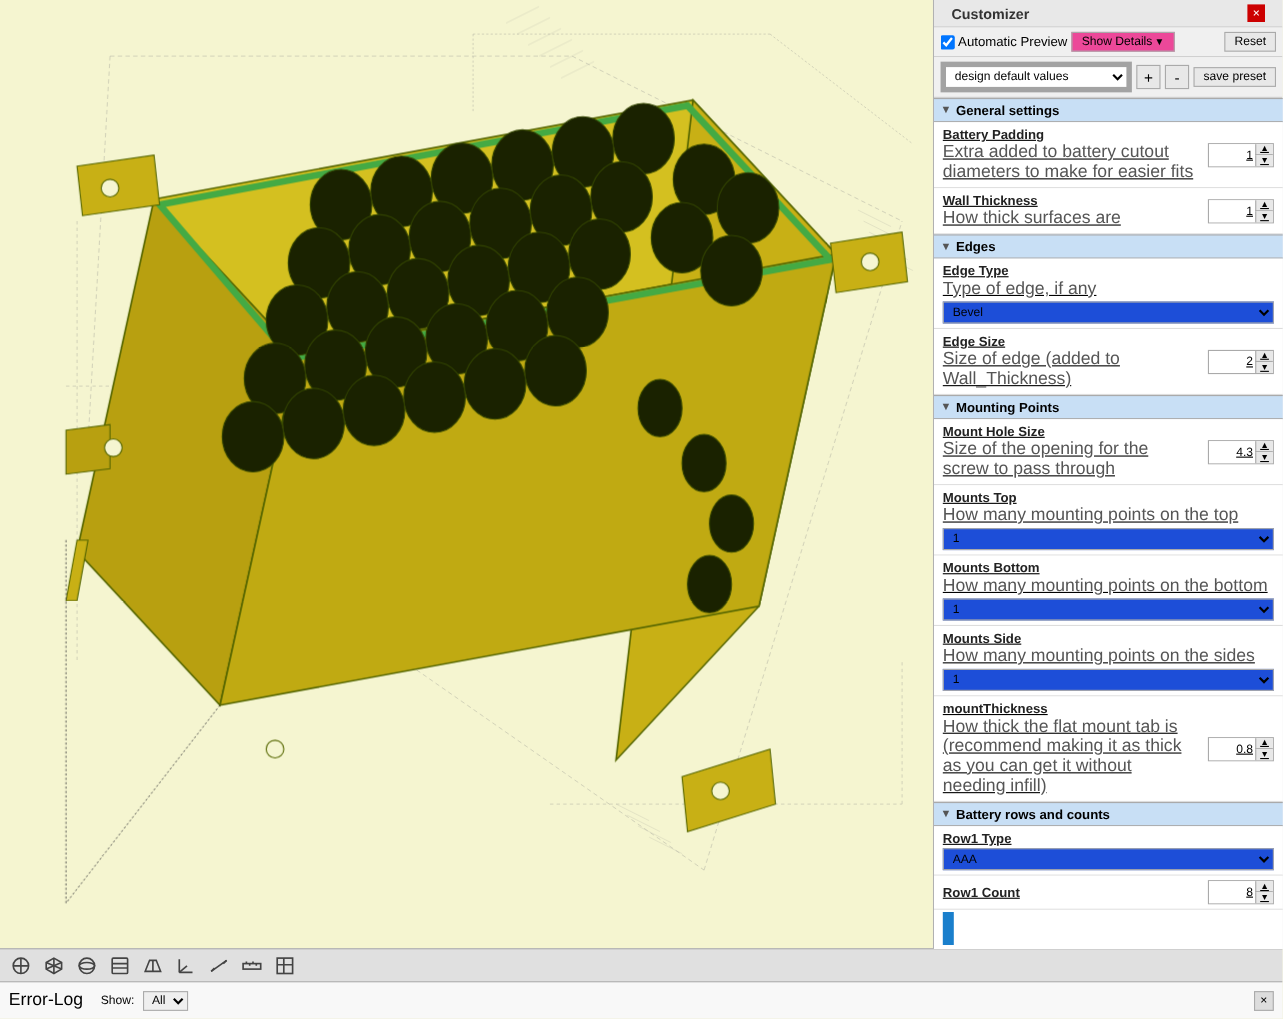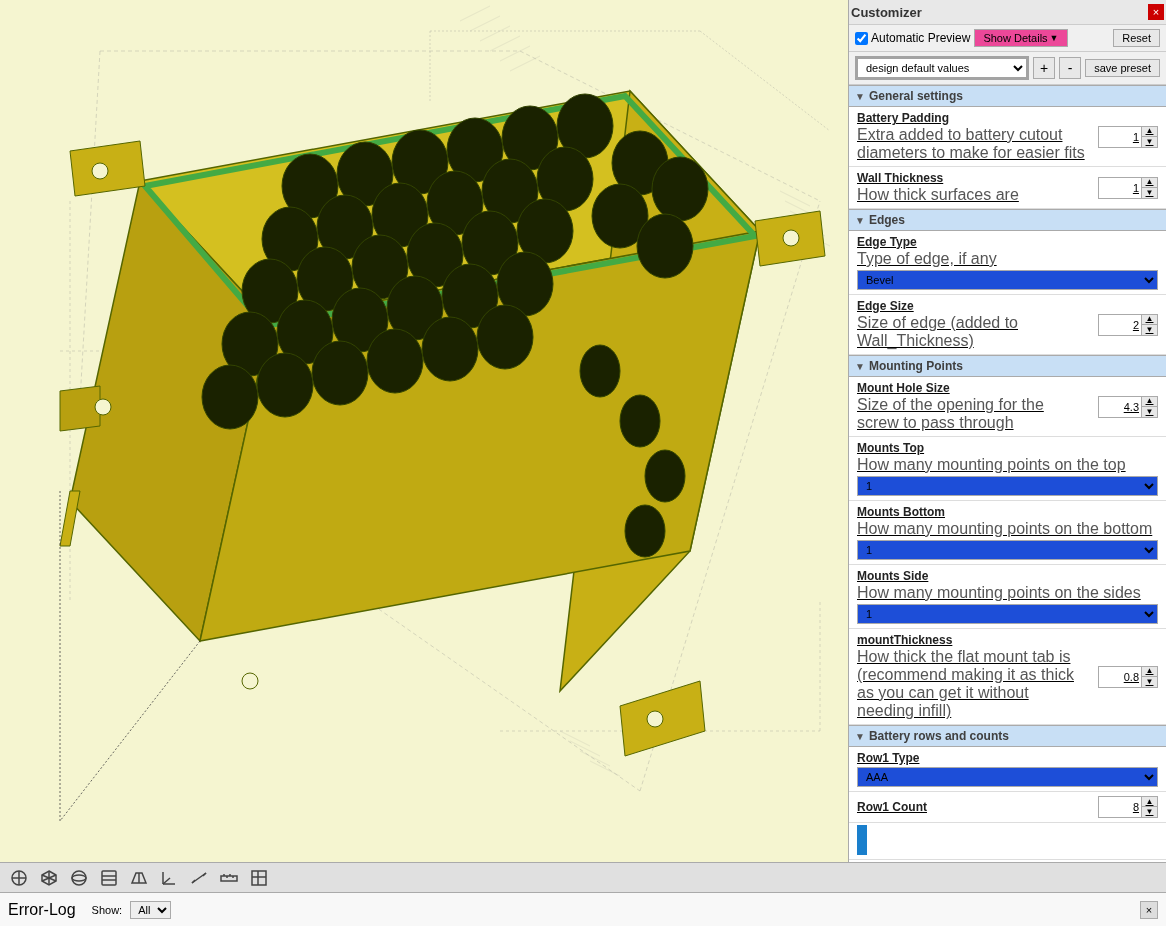--- a/index.html
+++ b/index.html
@@ -7,45 +7,45 @@
 
     .main-container { display: flex; flex-direction: column; width: 1166px; height: 926px; }
 
     .workspace { display: flex; flex: 1; overflow: hidden; }
 
     .viewport { flex: 1; background: #f5f5d0; position: relative; overflow: hidden; }
 
     .right-panel { width: 318px; background: #f0f0f0; display: flex; flex-direction: column; border-left: 1px solid #aaa; overflow: hidden; }
 
     
-    .panel-header { background: #e8e8e8; border-bottom: 1px solid #ccc; padding: 4px 2px; display: flex; align-items: center; justify-content: space-between; }
+    .panel-header { background: #e8e8e8; border-bottom: 1px solid #ccc; padding: 4px 16px; display: flex; align-items: center; justify-content: space-between; }
     .panel-title { font-size: 13px; font-weight: bold; color: #333; }
     .close-btn { width: 16px; height: 16px; background: #c00; color: white; border: none; cursor: pointer; font-size: 11px; display: flex; align-items: center; justify-content: center; }
 
     
     .toolbar-row { display: flex; align-items: center; padding: 4px 6px; gap: 4px; border-bottom: 1px solid #ccc; background: #f0f0f0; }
     .checkbox-auto { display: flex; align-items: center; gap: 3px; }
     .checkbox-auto input { width: 13px; height: 13px; }
     .show-details-btn { background: #ec4899; border: 1px solid #aaa; padding: 2px 8px; cursor: pointer; font-size: 11px; display: flex; align-items: center; gap: 2px; }
     .show-details-btn .arrow { font-size: 9px; }
     .reset-btn { background: #e8e8e8; border: 1px solid #aaa; padding: 2px 8px; cursor: pointer; font-size: 11px; margin-left: auto; }
 
     
     .preset-row { display: flex; align-items: center; padding: 4px 6px; gap: 4px; border-bottom: 1px solid #ccc; background: #f0f0f0; }
-    .preset-select { flex: 1; padding: 2px 4px; border: 3px solid #a3a3a3; background: white; font-size: 11px; }
+    .preset-select { flex: 1; padding: 2px 4px; border: 5px solid #a3a3a3; background: white; font-size: 11px; }
     .preset-btn { width: 22px; height: 22px; background: #e8e8e8; border: 1px solid #aaa; cursor: pointer; font-size: 14px; display: flex; align-items: center; justify-content: center; }
     .save-preset-btn { background: #e8e8e8; border: 1px solid #aaa; padding: 2px 8px; cursor: pointer; font-size: 11px; }
 
     
     .settings-scroll { flex: 1; overflow-y: auto; background: #f0f0f0; }
 
     
     .section-header { background: #c8dff5; padding: 3px 6px; display: flex; align-items: center; gap: 4px; border-bottom: 1px solid #aaa; border-top: 1px solid #aaa; cursor: pointer; }
     .section-header .triangle { font-size: 10px; color: #555; }
-    .section-header-label { font-size: 12px; font-weight: bold; color: #404040; }
+    .section-header-label { font-size: 12px; font-weight: bold; color: #000000; }
 
     
     .setting-row { padding: 4px 8px; border-bottom: 1px solid #ddd; background: white; text-decoration: underline; }
     .setting-label { font-size: 12px; font-weight: bold; color: #222; }
     .setting-desc { font-size: 16px; color: #555; margin-top: 1px; }
 
     .num-input-group { display: flex; align-items: center; border: 1px solid #aaa; background: white; }
     .num-input { width: 42px; height: 20px; border: none; text-align: right; padding: 0 2px; font-size: 11px; outline: none; }
     .num-spinners { display: flex; flex-direction: column; }
     .num-spin-btn { width: 16px; height: 10px; background: #e8e8e8; border: none; border-left: 1px solid #aaa; cursor: pointer; font-size: 8px; display: flex; align-items: center; justify-content: center; line-height: 1; }

